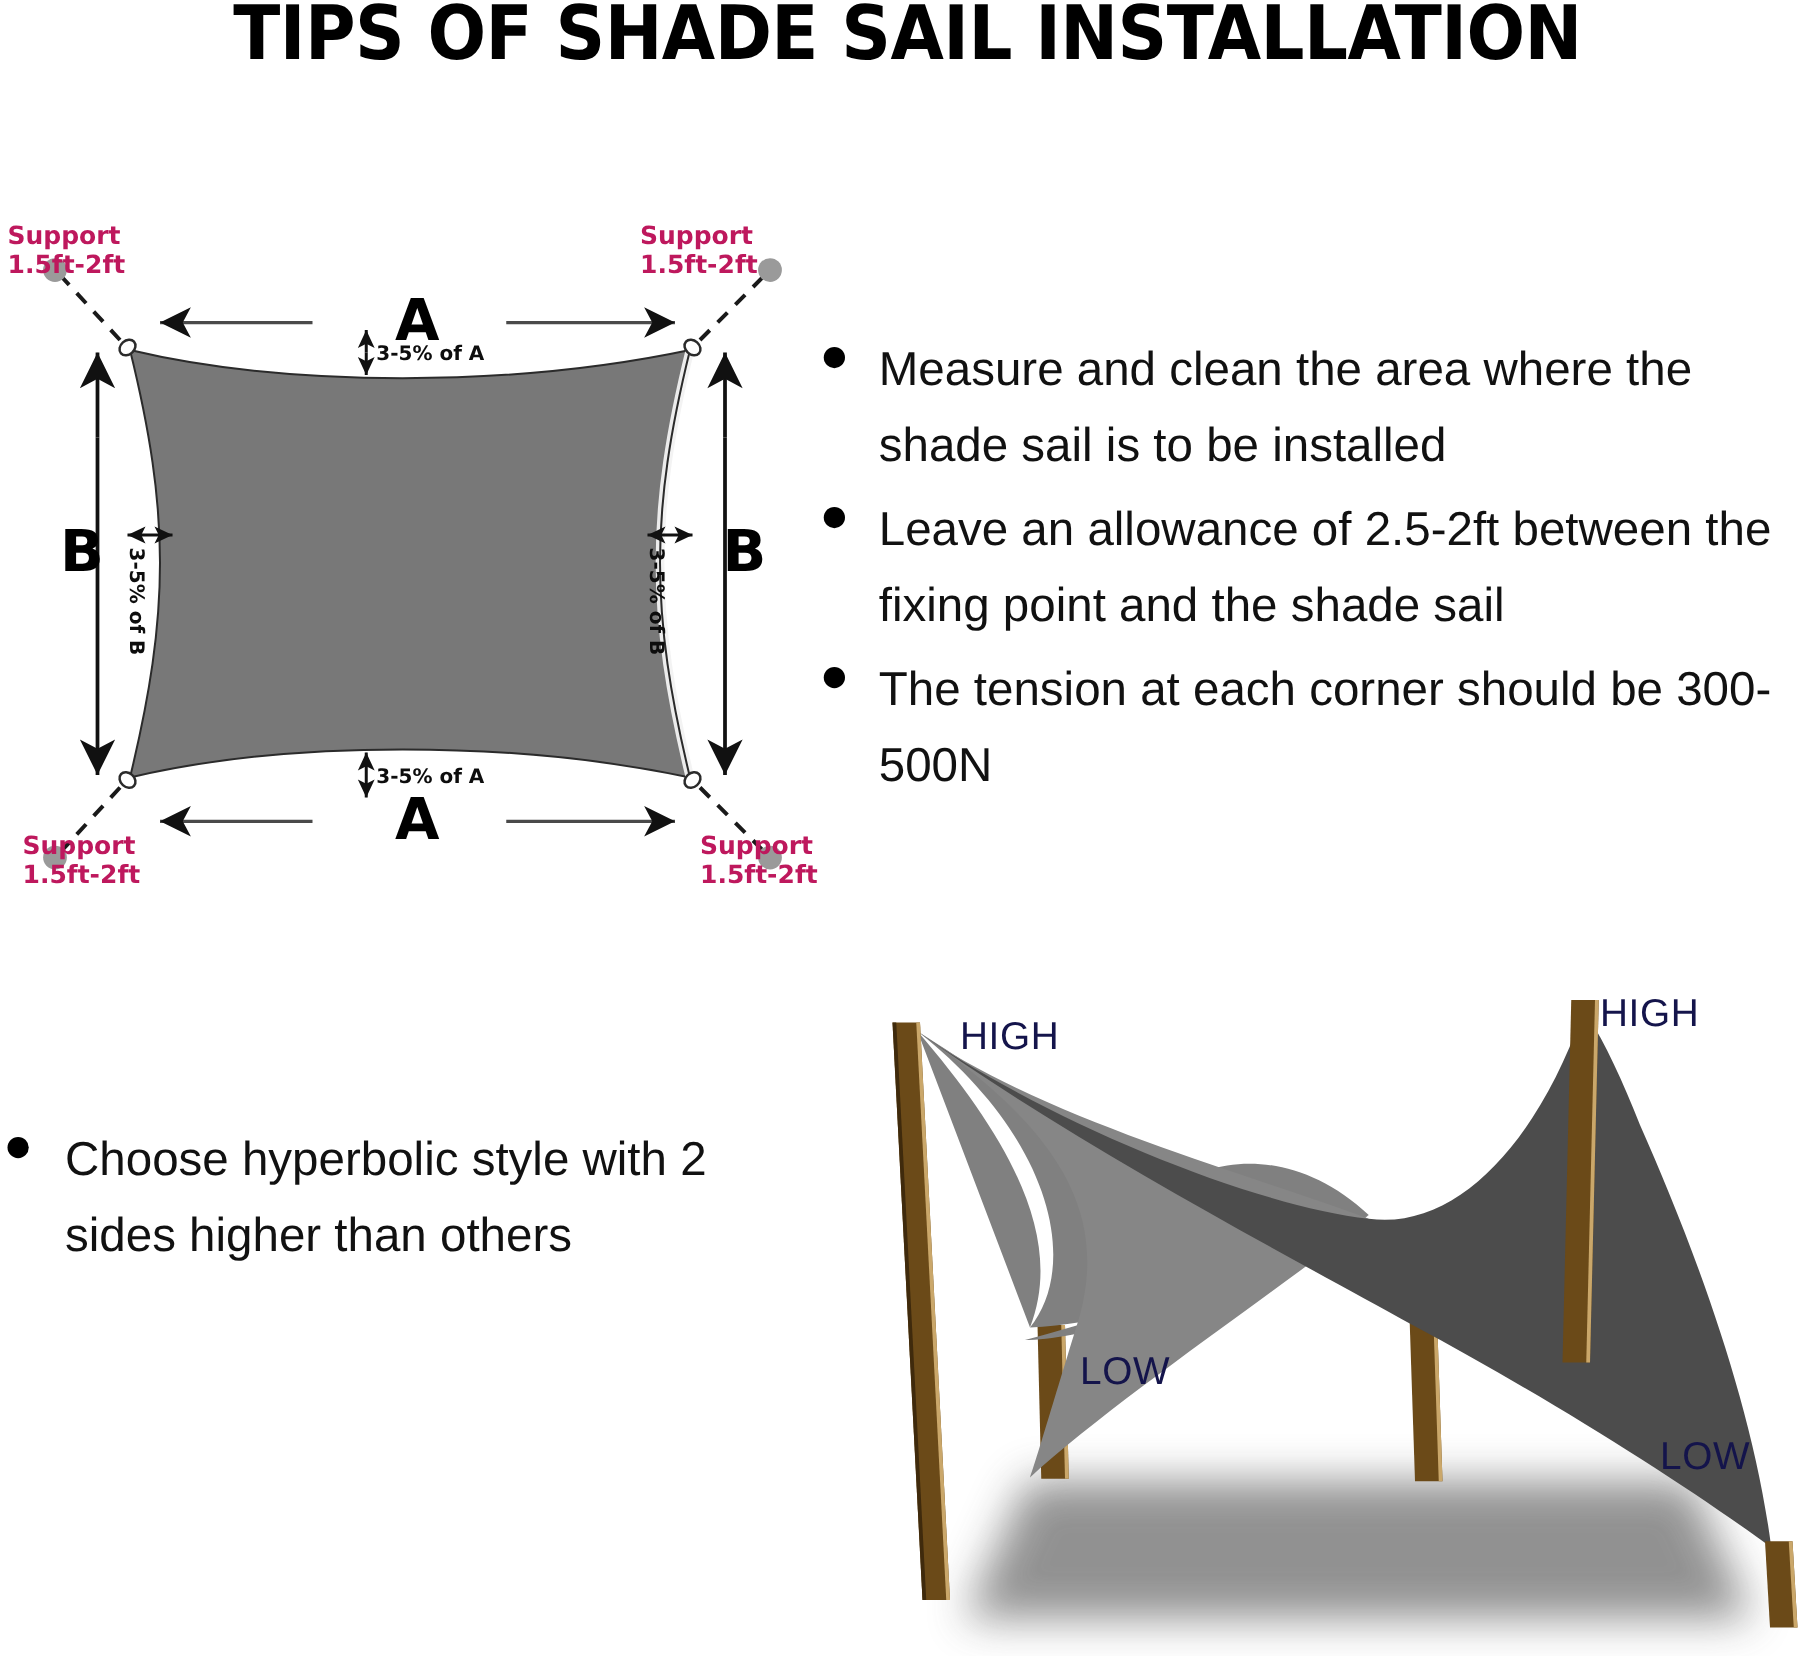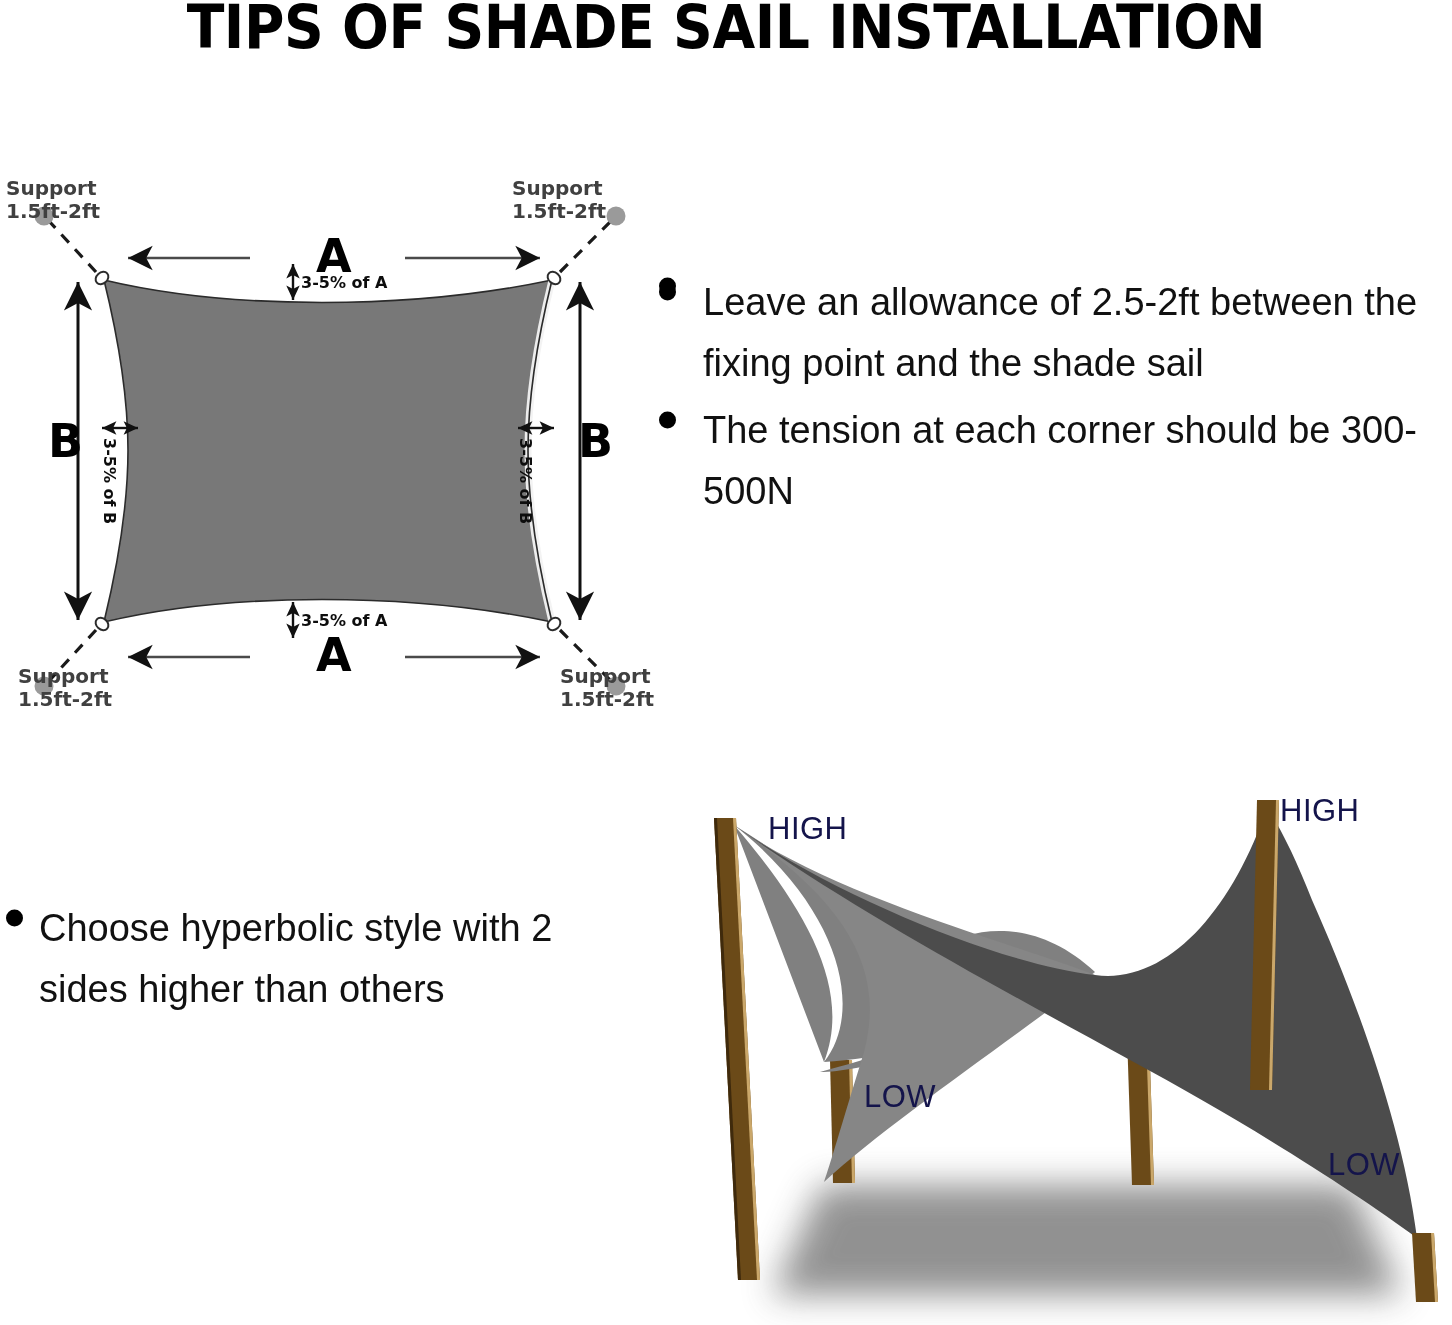--- a/index.html
+++ b/index.html
@@ -20,21 +20,21 @@
     transform-origin:50% 50%;
     white-space:nowrap;
     line-height:66px;
   }
   
   #sail-diagram{position:absolute;left:0px;top:160px;width:640px;height:580px;}
   #sail-diagram svg{display:block;}
   .supp-label{
     position:absolute;
     font-family:"DejaVu Sans","Liberation Sans",sans-serif;
-    font-weight:bold;font-size:20px;line-height:23px;color:#404040;
+    font-weight:bold;font-size:20px;line-height:23px;color:#be185d;
     white-space:nowrap;
   }
   .dim-letter{
     position:absolute;
     font-family:"DejaVu Sans","Liberation Sans",sans-serif;
     font-weight:bold;font-size:46px;line-height:46px;color:#000;
   }
   .pct-label{
     position:absolute;
     font-family:"DejaVu Sans","Liberation Sans",sans-serif;
@@ -64,21 +64,21 @@
   }
   #tips-right{
     position:absolute;left:645px;top:266px;width:810px;
   }
   #tips-right li{font-size:38px;line-height:61px;}
   #tips-left{
     position:absolute;left:0px;top:898px;width:625px;
   }
   #tips-left li{font-size:38px;line-height:61px;}
   #tips-left li .dot{left:6px;}
-  #tips-left li{padding-left:39px;}
+  #tips-left li{padding-left:52px;}
 
   
   #hypar-scene{position:absolute;left:712px;top:790px;width:762px;height:535px;}
   #hypar-scene svg{display:block;}
   .hl-label{
     position:absolute;
     font-family:"Liberation Sans","DejaVu Sans",sans-serif;
     font-size:31px;line-height:33px;font-weight:400;
     color:#14144b;white-space:nowrap;letter-spacing:0.5px;
   }
@@ -201,20 +201,21 @@
 
   <div class="pct-label" style="left:301px;top:114px;">3-5% of A</div>
   <div class="pct-label" style="left:301px;top:452px;">3-5% of A</div>
   <div class="pct-label pct-rot-left" style="left:118px;top:278px;">3-5% of B</div>
   <div class="pct-label pct-rot-right" style="left:534px;top:278px;">3-5% of B</div>
 </div>
 
 <ul class="tips" id="tips-right">
   <li>
     <span class="dot"></span>
+    <span>Measure and clean the area where the shade sail is to be installed</span>
   </li>
   <li>
     <span class="dot"></span>
     <span>Leave an allowance of 2.5-2ft between the fixing point and the shade sail</span>
   </li>
   <li>
     <span class="dot"></span>
     <span>The tension at each corner should be 300-500N</span>
   </li>
 </ul>

